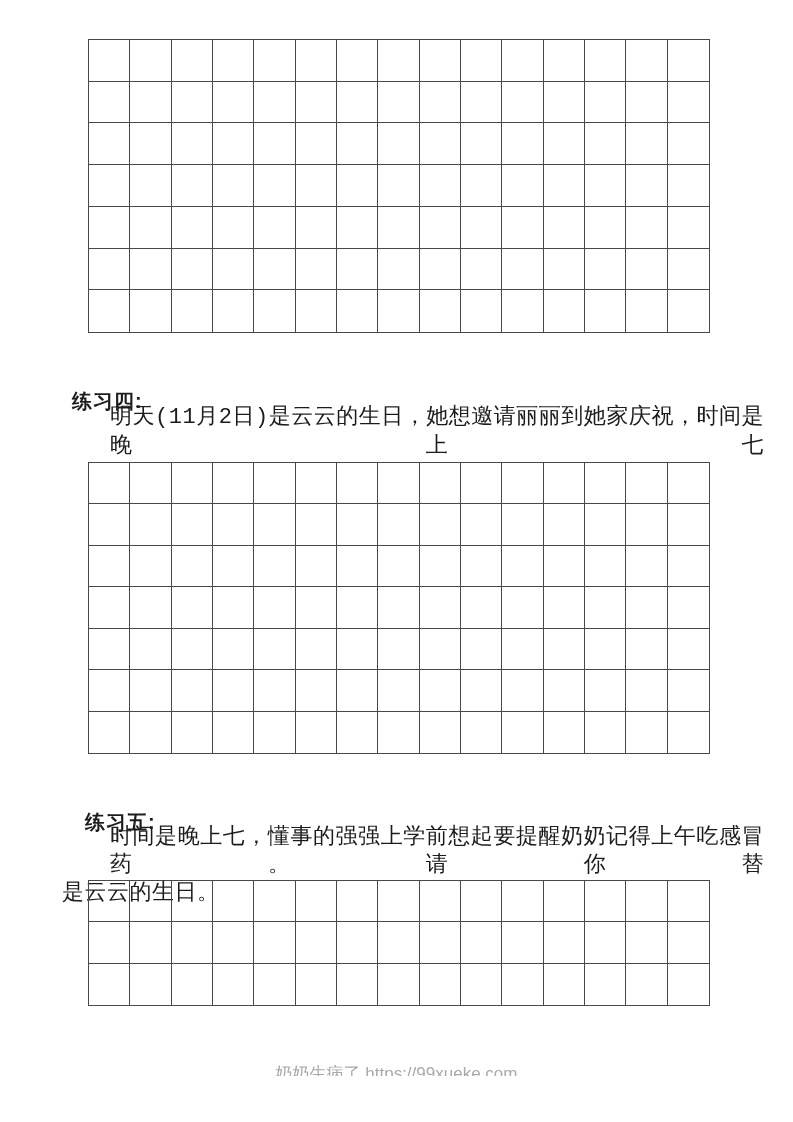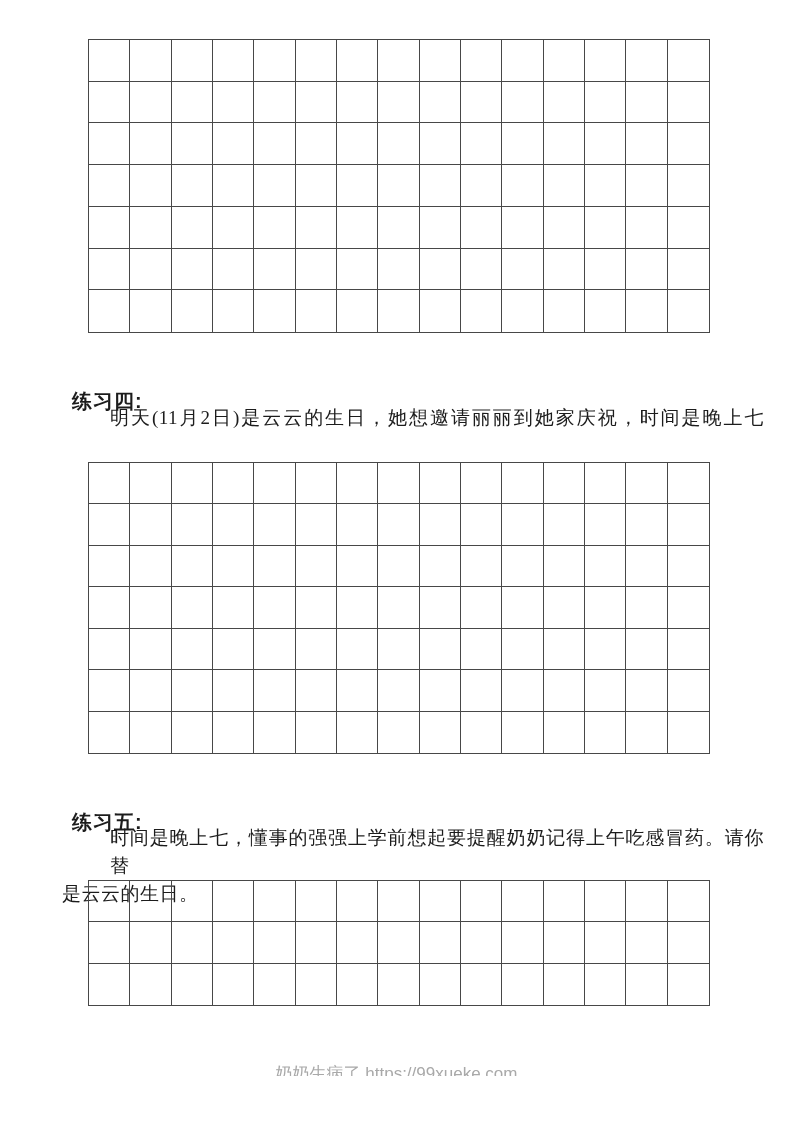--- a/index.html
+++ b/index.html
@@ -34,26 +34,27 @@
 
   .exercise-heading{
     position:absolute;
     font-family:"Liberation Sans","DejaVu Sans",sans-serif;
     font-weight:700;
     font-size:20px;
     line-height:25px;
     letter-spacing:1px;
   }
   .h-4{left:72px;top:372px;}
-  .h-5{left:72px;top:793px;}
+  .h-5{left:85px;top:793px;}
 
   .prompt{
     position:absolute;
     width:702px;
-    font-size:19px;
+    font-size:22px;
+    font-family:Liberation Mono, monospace;
   }
   .p-4{left:62px;top:403px;}
   .p-4 .line{line-height:29px;}
   .p-5{left:62px;top:824px;}
   .p-5 .line{line-height:28px;}
   .prompt .line{
     text-align:left;
     letter-spacing:0.5px;
   }
   .prompt .line.first{

